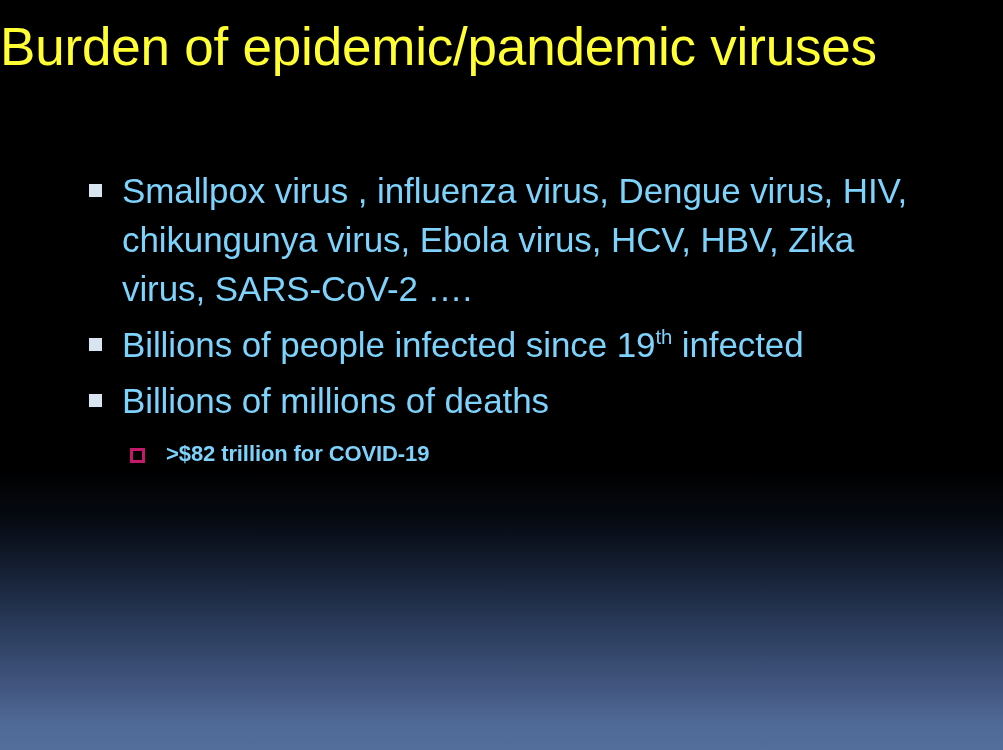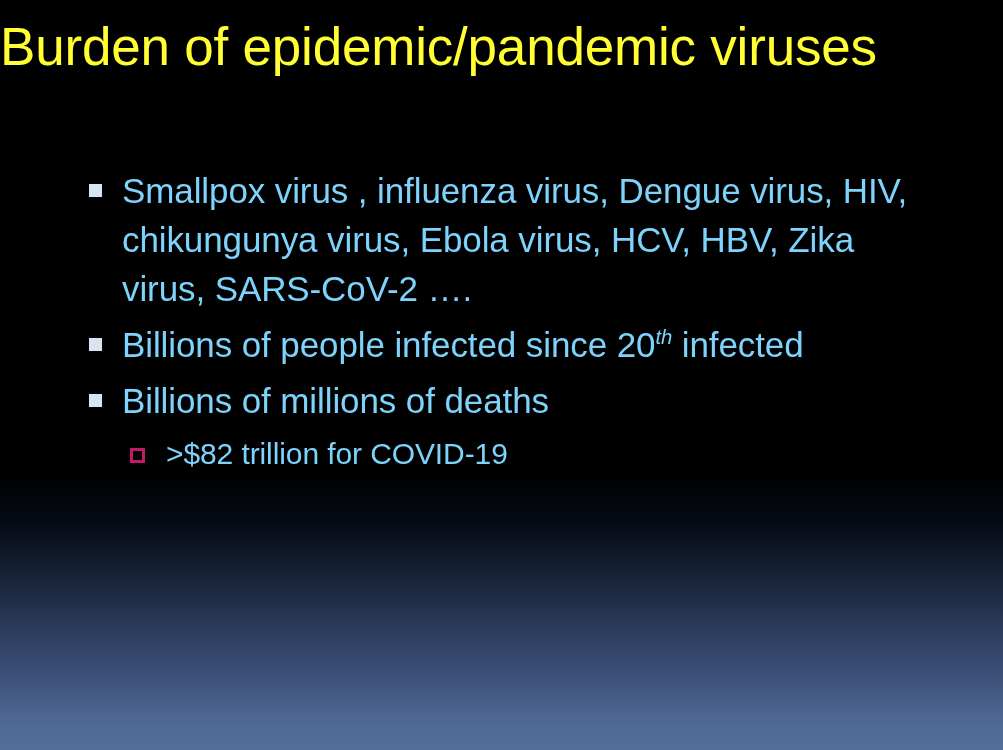--- a/index.html
+++ b/index.html
@@ -85,23 +85,24 @@
     left: 5px;
     top: 18px;
     width: 13px;
     height: 13px;
     background: #D8E4F0;
   }
 
   
   .bullet-row.level-2 {
     padding-left: 82px;
-    font-size: 30px;
+    font-size: 22px;
     line-height: 44px;
     margin-top: 6px;
+    font-weight: bold;
   }
 
   .marker-hollow {
     position: absolute;
     left: 46px;
     top: 16px;
     width: 9px;
     height: 9px;
     border: 3px solid #C4186B;
     background: transparent;
@@ -109,21 +110,20 @@
   }
 
   .bullet-text { display: block; }
 
   sup.ordinal {
     font-size: 0.58em;
     vertical-align: baseline;
     position: relative;
     top: -0.62em;
     line-height: 0;
-    font-style: italic;
   }
 </style>
 </head>
 <body>
 
 <div class="slide">
 
   <div class="slide-bg"></div>
 
   <div class="slide-content">
@@ -132,21 +132,21 @@
 
     <div class="body">
 
       <div class="bullet-row level-1">
         <span class="marker-square"></span>
         <span class="bullet-text">Smallpox virus , influenza virus, Dengue virus, HIV, chikungunya virus, Ebola virus, HCV, HBV, Zika virus, SARS-CoV-2 ….</span>
       </div>
 
       <div class="bullet-row level-1">
         <span class="marker-square"></span>
-        <span class="bullet-text"><span>Billions of people infected since 20</span><sup class="ordinal">th</sup><span> infected</span></span>
+        <span class="bullet-text"><span>Billions of people infected since 19</span><sup class="ordinal">th</sup><span> infected</span></span>
       </div>
 
       <div class="bullet-row level-1">
         <span class="marker-square"></span>
         <span class="bullet-text">Billions of millions of deaths</span>
       </div>
 
 
       <div class="bullet-row level-2">
         <span class="marker-hollow"></span>

